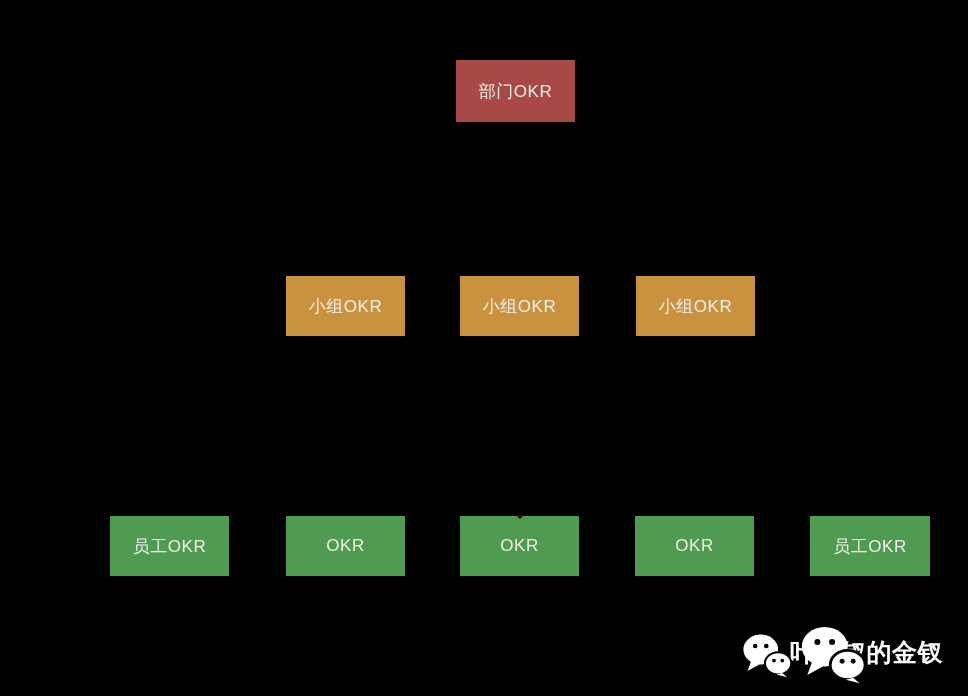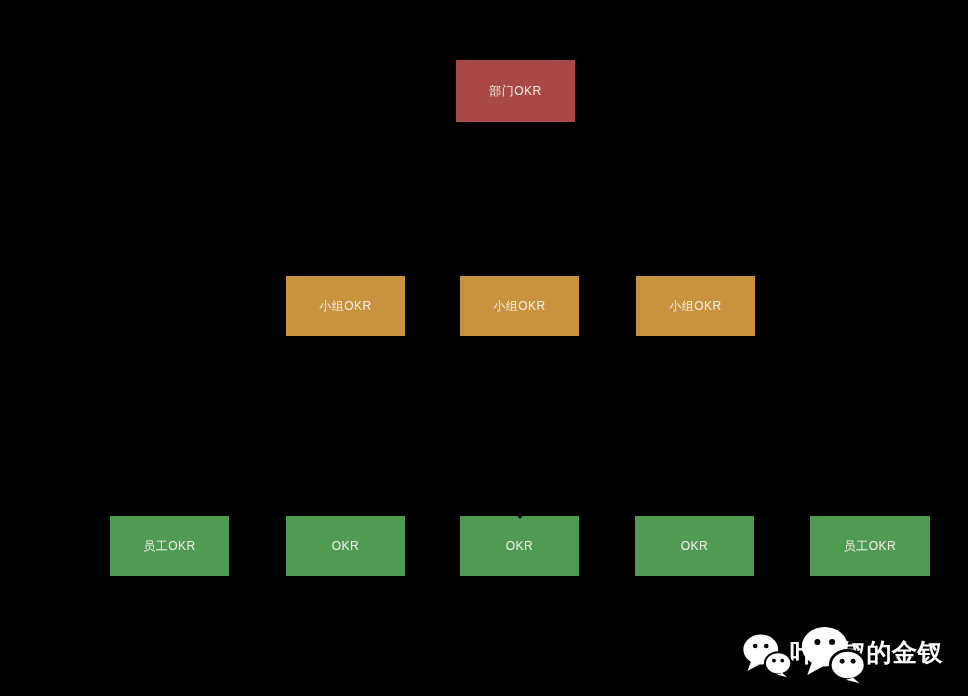--- a/index.html
+++ b/index.html
@@ -11,21 +11,21 @@
   .canvas {
     position: relative;
     width: 968px; height: 696px;
     background: #000;
   }
   .node {
     position: absolute;
     width: 119px; height: 60px;
     display: flex; align-items: center; justify-content: center;
     color: #F3EFE9;
-    font-size: 12px;
+    font-size: 17px;
     letter-spacing: 0.5px;
     white-space: nowrap;
     text-align: center;
   }
   .node-dept  { left: 456px; top: 60px;  height: 62px; }
   .node-team1 { left: 286px; top: 276px; }
   .node-team2 { left: 460px; top: 276px; }
   .node-team3 { left: 636px; top: 276px; }
   .node-emp1  { left: 110px; top: 516px; }
   .node-emp2  { left: 286px; top: 516px; }

